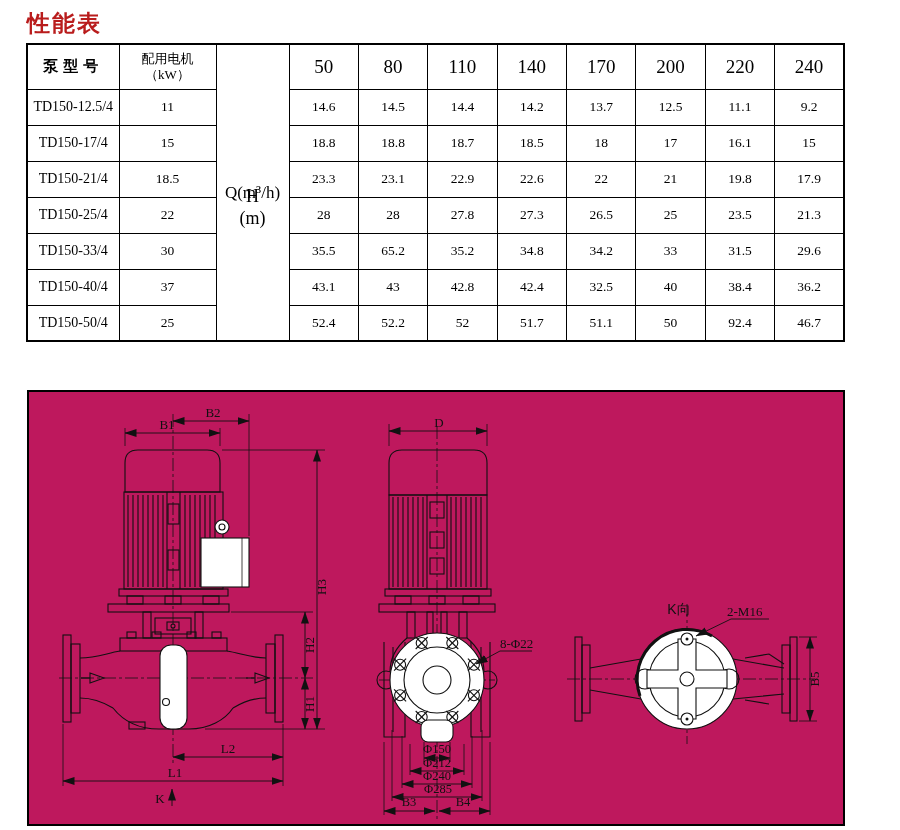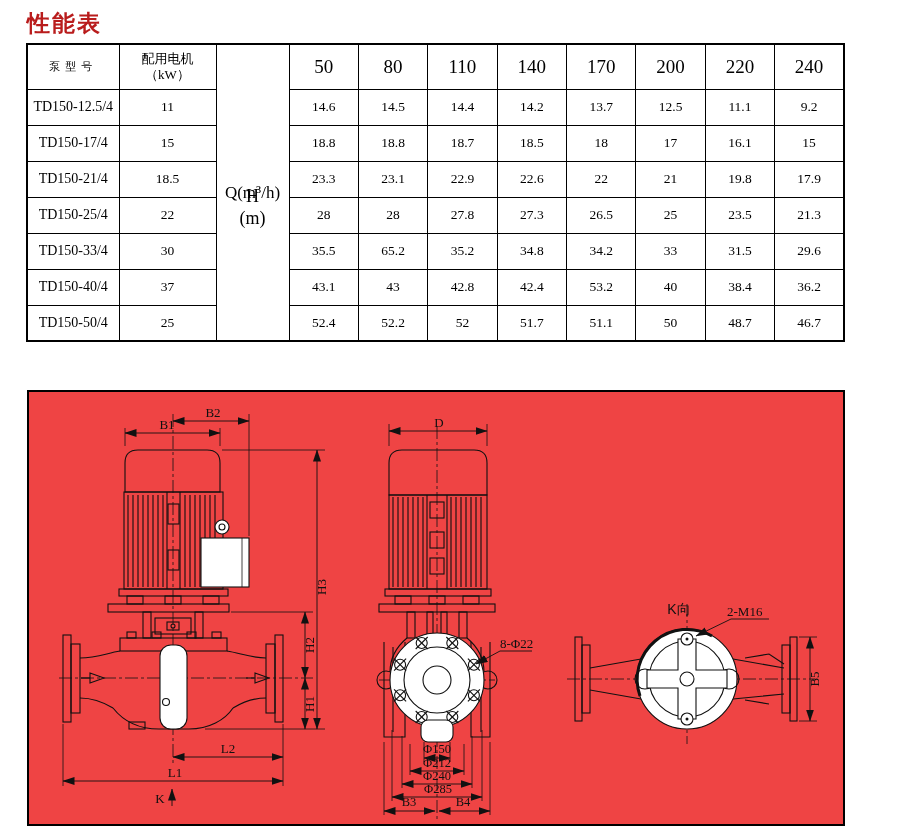--- a/index.html
+++ b/index.html
@@ -6,30 +6,30 @@
   #page{position:relative;width:900px;height:830px;background:#fff;overflow:hidden;
         font-family:"Liberation Serif", serif;color:#000;}
   .page-title{position:absolute;left:27px;top:2px;font-family:"Liberation Sans",sans-serif;
         font-weight:bold;font-size:23px;letter-spacing:2px;color:#b91c1c;margin-top:6px;}
   
   .perf-table{position:absolute;left:26px;top:43px;width:819px;border-collapse:collapse;
         table-layout:fixed;border:2px solid #000;}
   .perf-table td{border:1px solid #000;text-align:center;padding:0;vertical-align:middle;}
   .hdr-row{height:45px;}
   .data-row{height:36px;}
-  .hdr-model{font-size:11px;letter-spacing:5px;}
+  .hdr-model{font-size:15px;letter-spacing:5px;font-weight:bold;}
   .hdr-motor{font-size:13px;line-height:1.2;}
   .hdr-flow{font-size:19px;}
   .q-cell{position:relative;vertical-align:top;font-size:17px;}
   .q-label{height:45px;display:flex;align-items:center;justify-content:center;}
   .q-mid{position:absolute;top:140px;left:0;right:0;text-align:center;font-size:18px;line-height:22px;}
   .model-cell{font-size:14px;text-align:left;padding-left:7px;}
   .num-cell{font-size:13.5px;}
   
-  .drawing-box{position:absolute;left:27px;top:390px;width:814px;height:432px;border:2px solid #000;background:#ef4444;}
+  .drawing-box{position:absolute;left:27px;top:390px;width:814px;height:432px;border:2px solid #000;background:#be185d;}
   .ln{fill:none;stroke:#111;stroke-width:1.1;}
   .lnf{fill:#fff;stroke:#111;stroke-width:1.1;}
   .thick{fill:none;stroke:#111;stroke-width:3;}
   .cl{fill:none;stroke:#111;stroke-width:0.8;stroke-dasharray:13 3 3 3;}
   .ext{stroke:#111;stroke-width:0.8;}
   .dim{fill:none;stroke:#111;stroke-width:0.9;marker-start:url(#ar);marker-end:url(#ar);}
   .dimE{fill:none;stroke:#111;stroke-width:0.9;marker-end:url(#ar);}
   .lbl{font:13px "Liberation Serif",serif;fill:#111;}
   .lbl2{font:12.5px "Liberation Serif",serif;fill:#111;}
   .lbl-cn{font:14px "Liberation Sans",sans-serif;fill:#111;}
@@ -134,35 +134,35 @@
           <td class="num-cell">31.5</td>
           <td class="num-cell">29.6</td>
         </tr>
         <tr class="data-row">
           <td class="model-cell">TD150-40/4</td>
           <td class="num-cell">37</td>
           <td class="num-cell">43.1</td>
           <td class="num-cell">43</td>
           <td class="num-cell">42.8</td>
           <td class="num-cell">42.4</td>
-          <td class="num-cell">53.2</td>
+          <td class="num-cell">32.5</td>
           <td class="num-cell">40</td>
           <td class="num-cell">38.4</td>
           <td class="num-cell">36.2</td>
         </tr>
         <tr class="data-row">
           <td class="model-cell">TD150-50/4</td>
           <td class="num-cell">25</td>
           <td class="num-cell">52.4</td>
           <td class="num-cell">52.2</td>
           <td class="num-cell">52</td>
           <td class="num-cell">51.7</td>
           <td class="num-cell">51.1</td>
           <td class="num-cell">50</td>
-          <td class="num-cell">48.7</td>
+          <td class="num-cell">92.4</td>
           <td class="num-cell">46.7</td>
         </tr>
       </tbody>
   </table>
 
   <div class="drawing-box">
     <svg width="814" height="432" viewBox="0 0 814 432">
       <defs>
         <marker id="ar" viewBox="0 0 12 8" markerWidth="12" markerHeight="8" refX="11.5" refY="4" orient="auto-start-reverse" markerUnits="userSpaceOnUse">
           <path d="M0 0 L12 4 L0 8 Z" fill="#111"></path>

